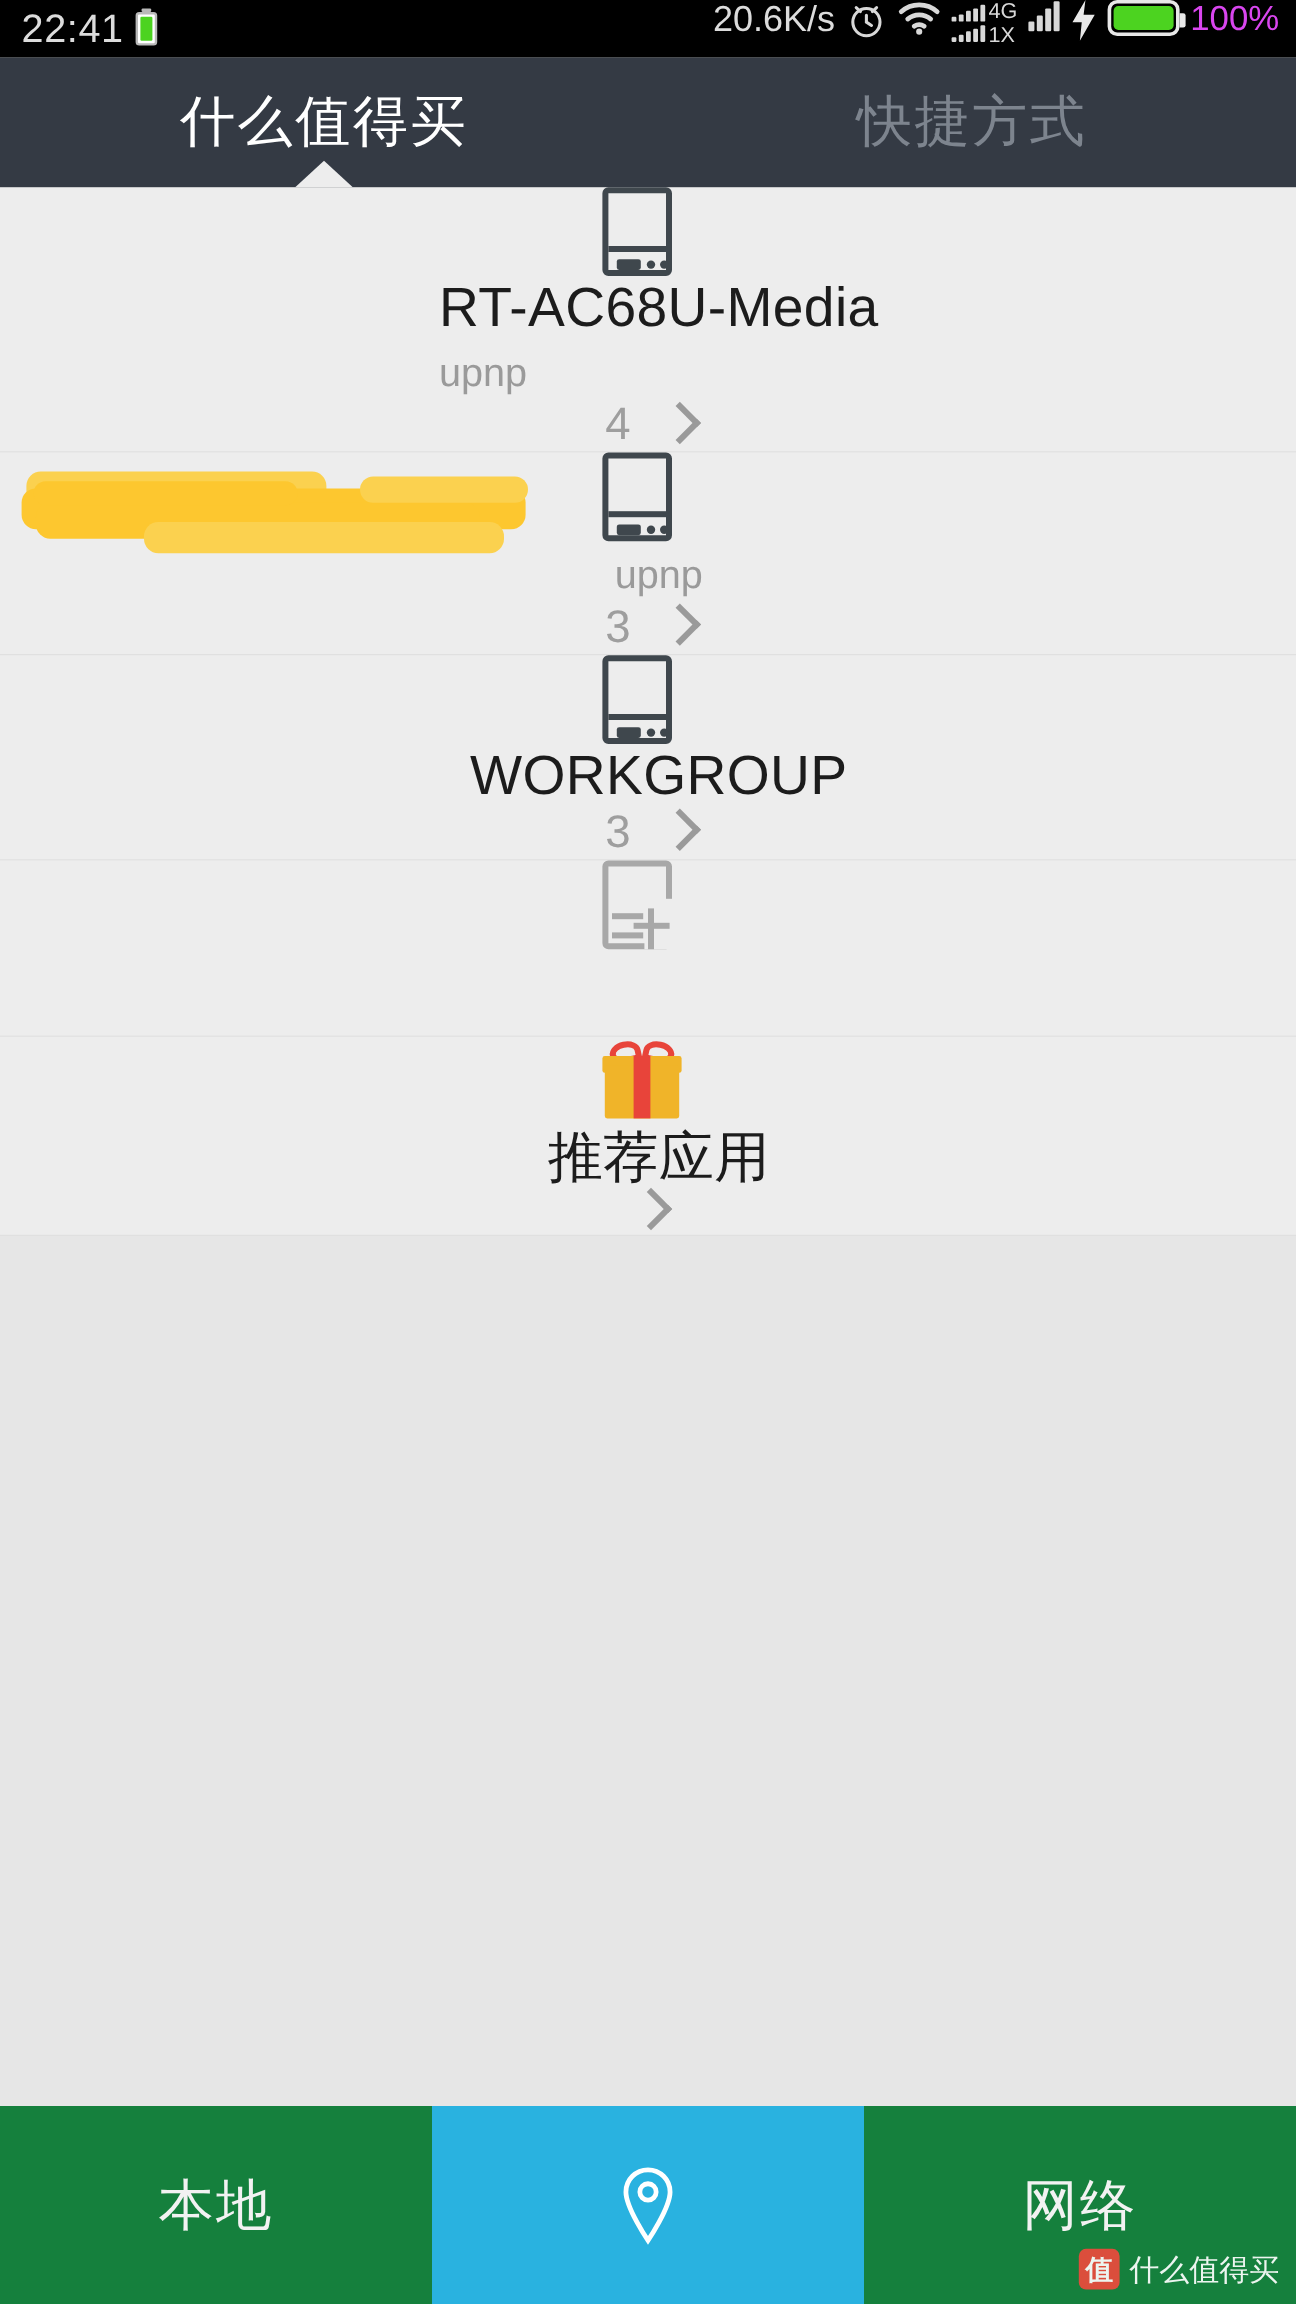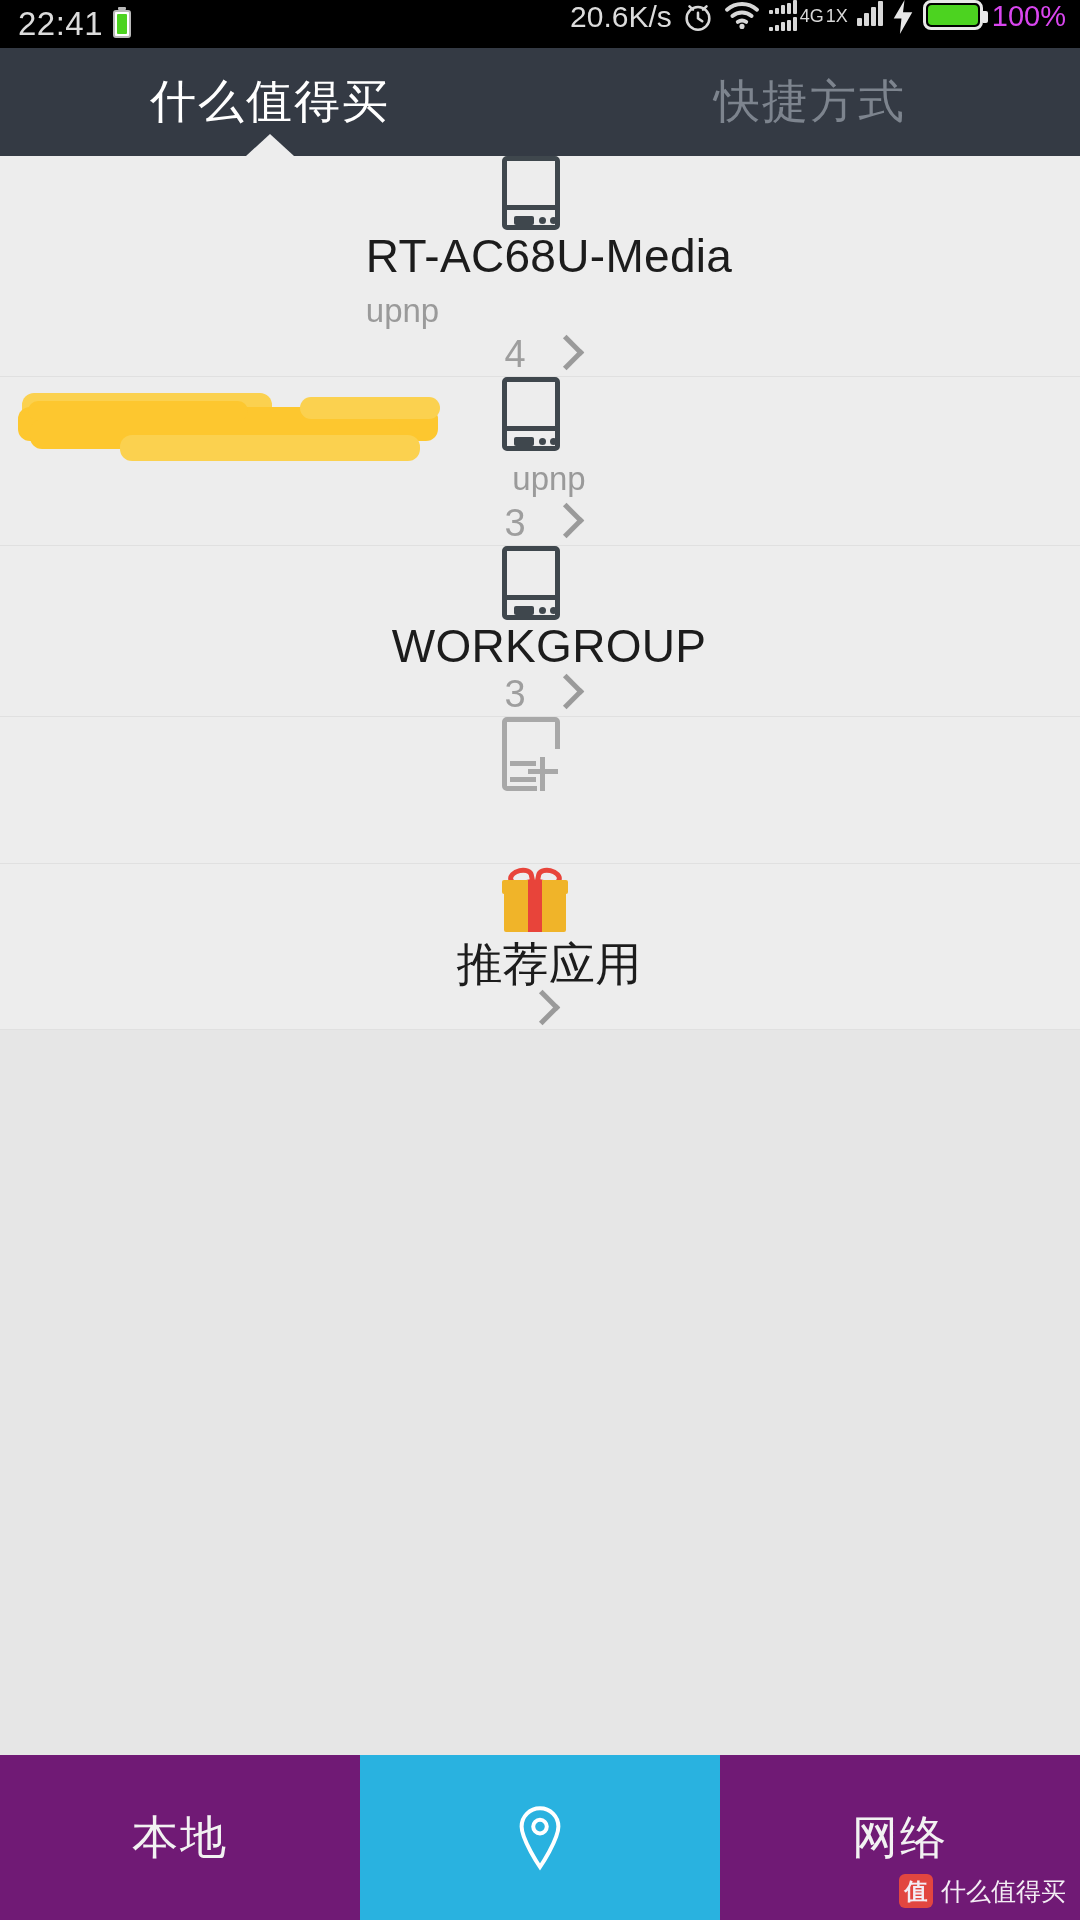--- a/index.html
+++ b/index.html
@@ -38,21 +38,21 @@
   .ic{ display:block; }
   .sb-dual{ display:flex;align-items:center;gap:3px; }
   .sb-dual-bars{ display:flex;flex-direction:column;gap:3px; }
   .bars{ display:flex;align-items:flex-end;gap:2px;height:14px; }
   .bars i{ display:block;width:4px;background:#d8d8d8;border-radius:1px; }
   .bars i:nth-child(1){height:4px;}
   .bars i:nth-child(2){height:6px;}
   .bars i:nth-child(3){height:9px;}
   .bars i:nth-child(4){height:11px;}
   .bars i:nth-child(5){height:14px;}
-  .sb-gen{ display:flex;flex-direction:row;gap:2px;font-size:18px;line-height:1;color:#d8d8d8; }
+  .sb-gen{ display:flex;flex-direction:column;gap:2px;font-size:18px;line-height:1;color:#d8d8d8; }
   .bars2{ display:flex;align-items:flex-end;gap:2px;height:26px; }
   .bars2 i{ display:block;width:5px;background:#d8d8d8;border-radius:1px; }
   .bars2 i:nth-child(1){height:8px;}
   .bars2 i:nth-child(2){height:13px;}
   .bars2 i:nth-child(3){height:19px;}
   .bars2 i:nth-child(4){height:25px;}
   .sb-batt{
     width:60px;height:30px;border:3px solid #e8e8e8;border-radius:8px;
     position:relative;
   }
@@ -130,21 +130,21 @@
   .redact{ position:absolute; pointer-events:none; }
   .rs{ position:absolute;background:#fdc72f;border-radius:12px; }
   .rs.l{ background:#fbd14f; }
 
   
   .filler{ background:#e6e6e6; }
 
   
   .bottomnav{
     position:absolute;left:0;bottom:0;width:1080px;height:165px;
-    background:#701a75; display:flex;
+    background:#15803d; display:flex;
   }
   .nav{
     flex:1; display:flex;align-items:center;justify-content:center;
     color:#f2f2f2;font-size:46px;letter-spacing:2px;
   }
   .nav.active{ background:#29b2e0; }
   .pin{ width:48px;height:66px;position:relative; }
   .pin svg{ display:block; }
   .watermark{
     position:absolute;right:14px;bottom:12px;display:flex;align-items:center;gap:8px;

